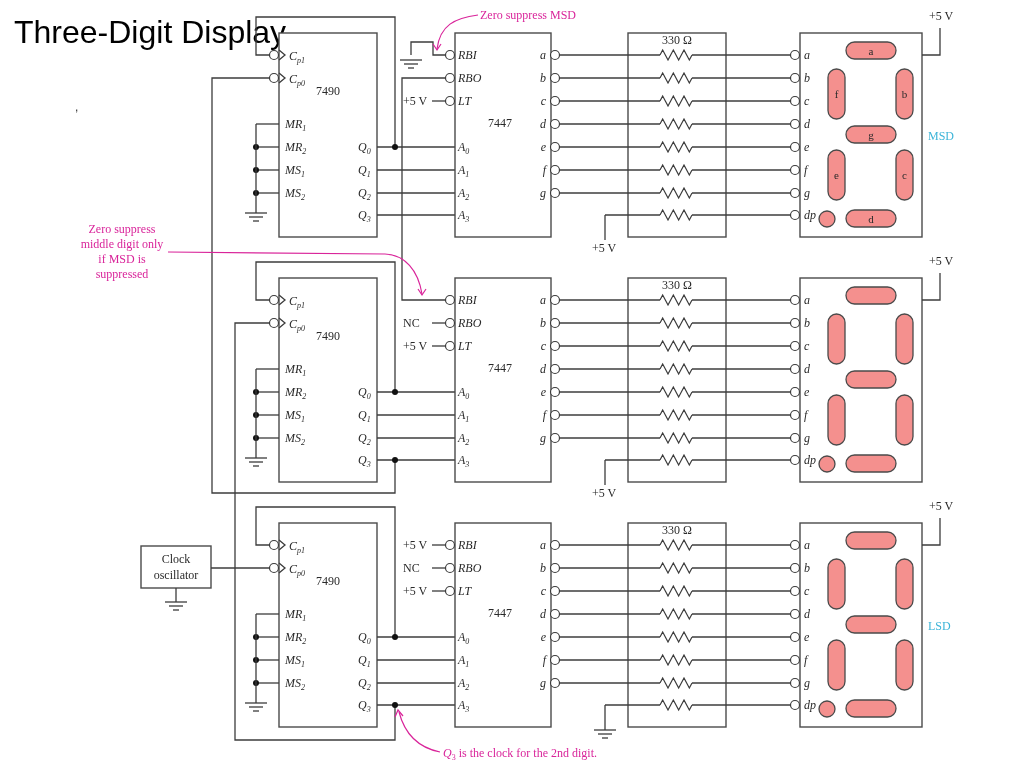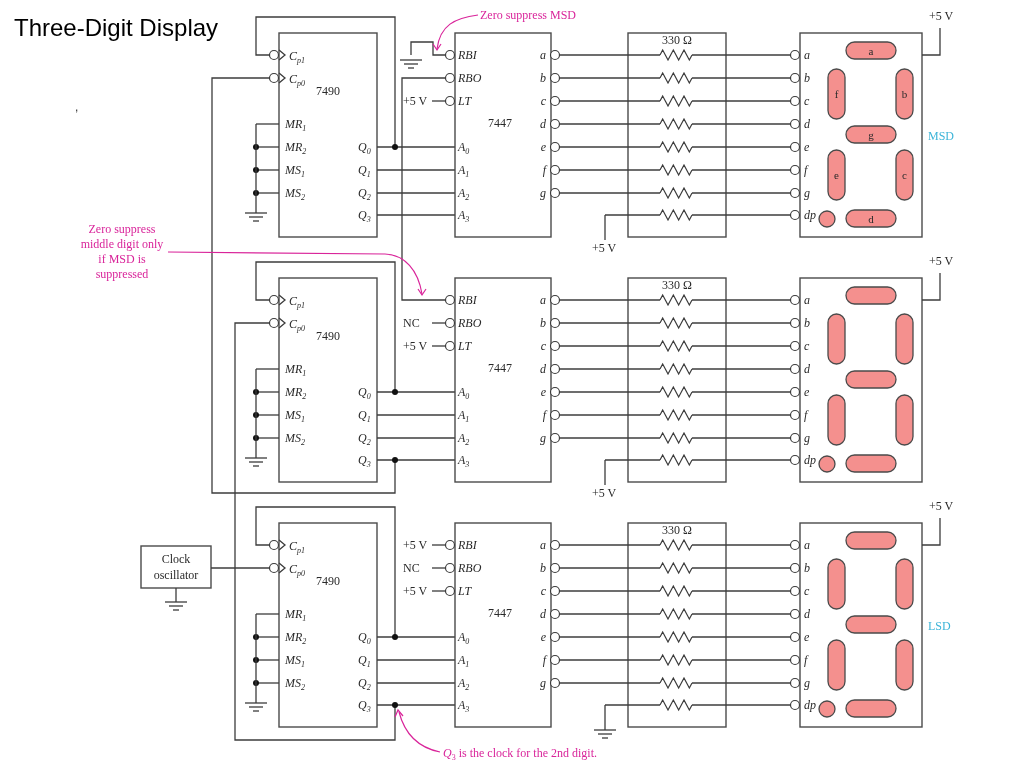--- a/index.html
+++ b/index.html
@@ -1,19 +1,19 @@
 <!DOCTYPE html>
 <html><head>
 <meta charset="utf-8">
 <style>
   html, body { margin: 0; padding: 0; background: #ffffff; }
   body { width: 1024px; height: 767px; position: relative; overflow: hidden; }
   #slide-title {
     position: absolute; left: 14px; top: 14px;
-    font-family: "Liberation Sans", sans-serif; font-size: 24px; color: #000;
+    font-family: "Liberation Sans", sans-serif; font-size: 32px; color: #000;
     margin: 0; font-weight: normal; white-space: nowrap;
   }
   #stray-dot { position: absolute; left: 75px; top: 100px; font-family: "Liberation Sans", sans-serif; font-size: 12px; color:#333; }
   svg#schematic { position: absolute; left: 0; top: 0; }
   .wire { stroke: #3c3c3c; stroke-width: 1.3; fill: none; }
   .box { stroke: #4a4a4a; stroke-width: 1.4; fill: #ffffff; }
   .pin-circle { stroke: #3c3c3c; stroke-width: 1.2; fill: #fff; }
   .dot { fill: #111; }
   .lbl { font-family: "Liberation Serif", serif; font-size: 12px; fill: #2a2a2a; }
   .lbl-i { font-family: "Liberation Serif", serif; font-size: 12px; font-style: italic; fill: #2a2a2a; }

